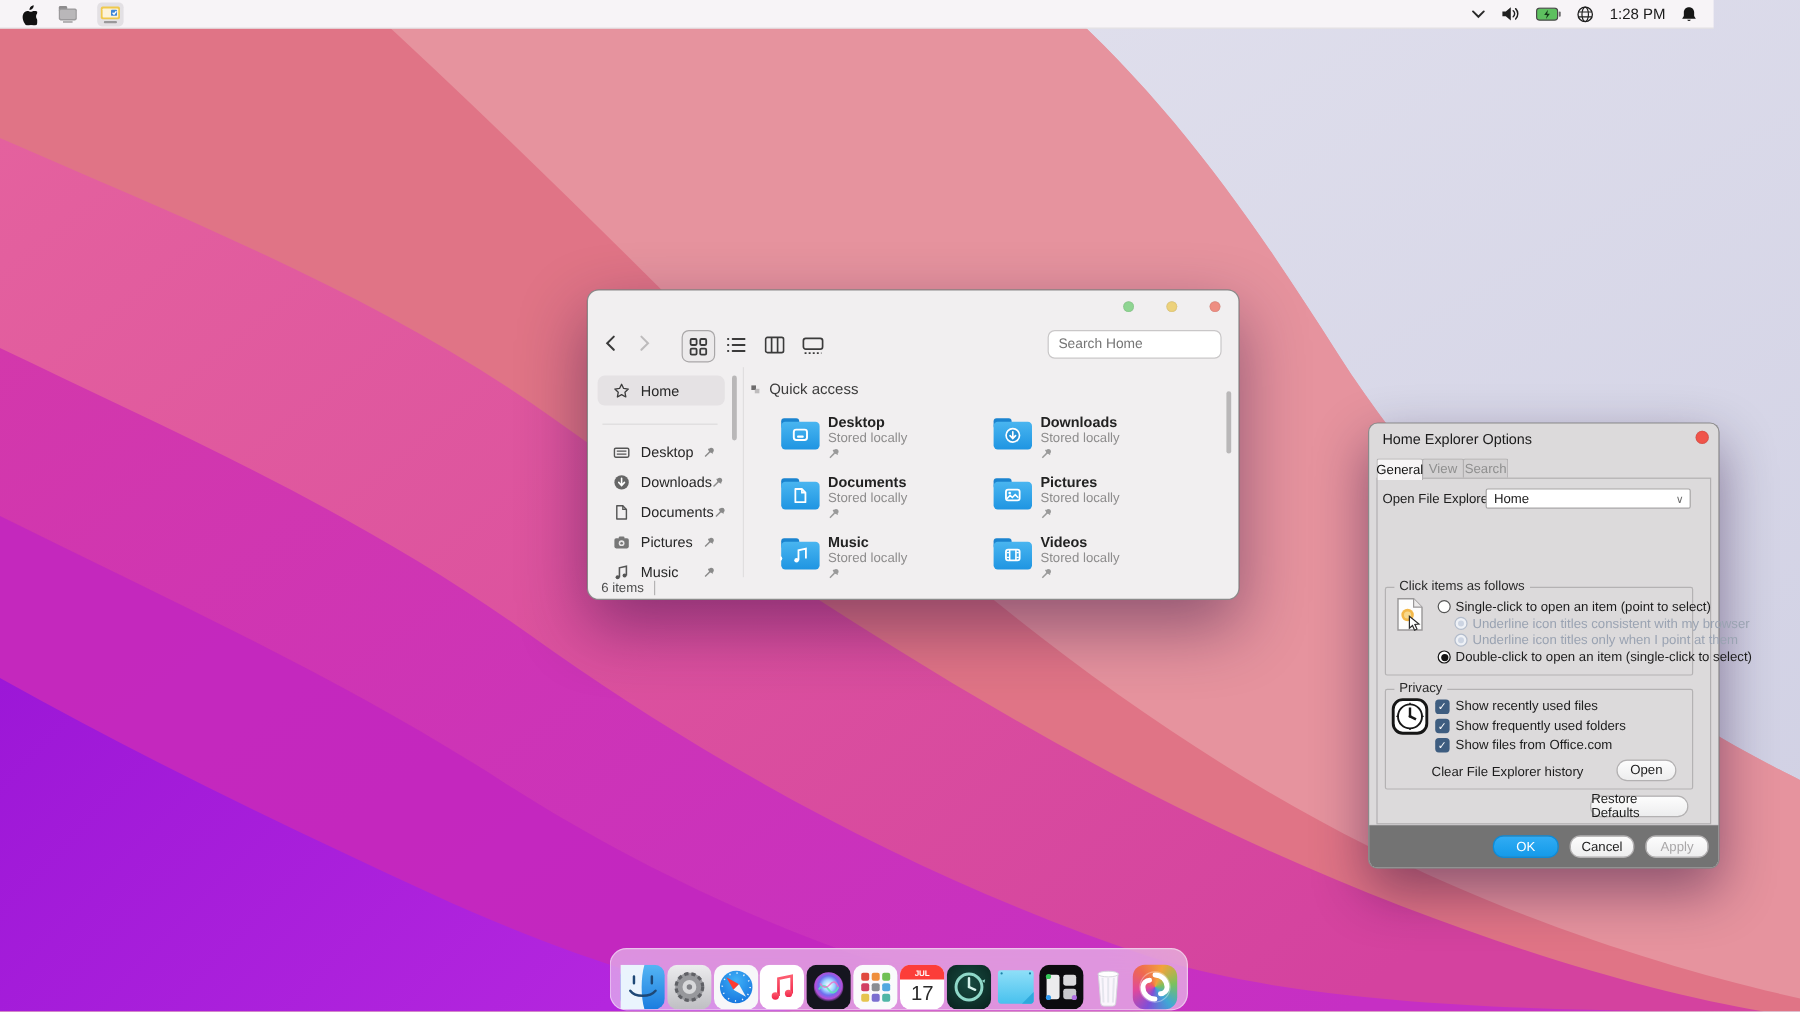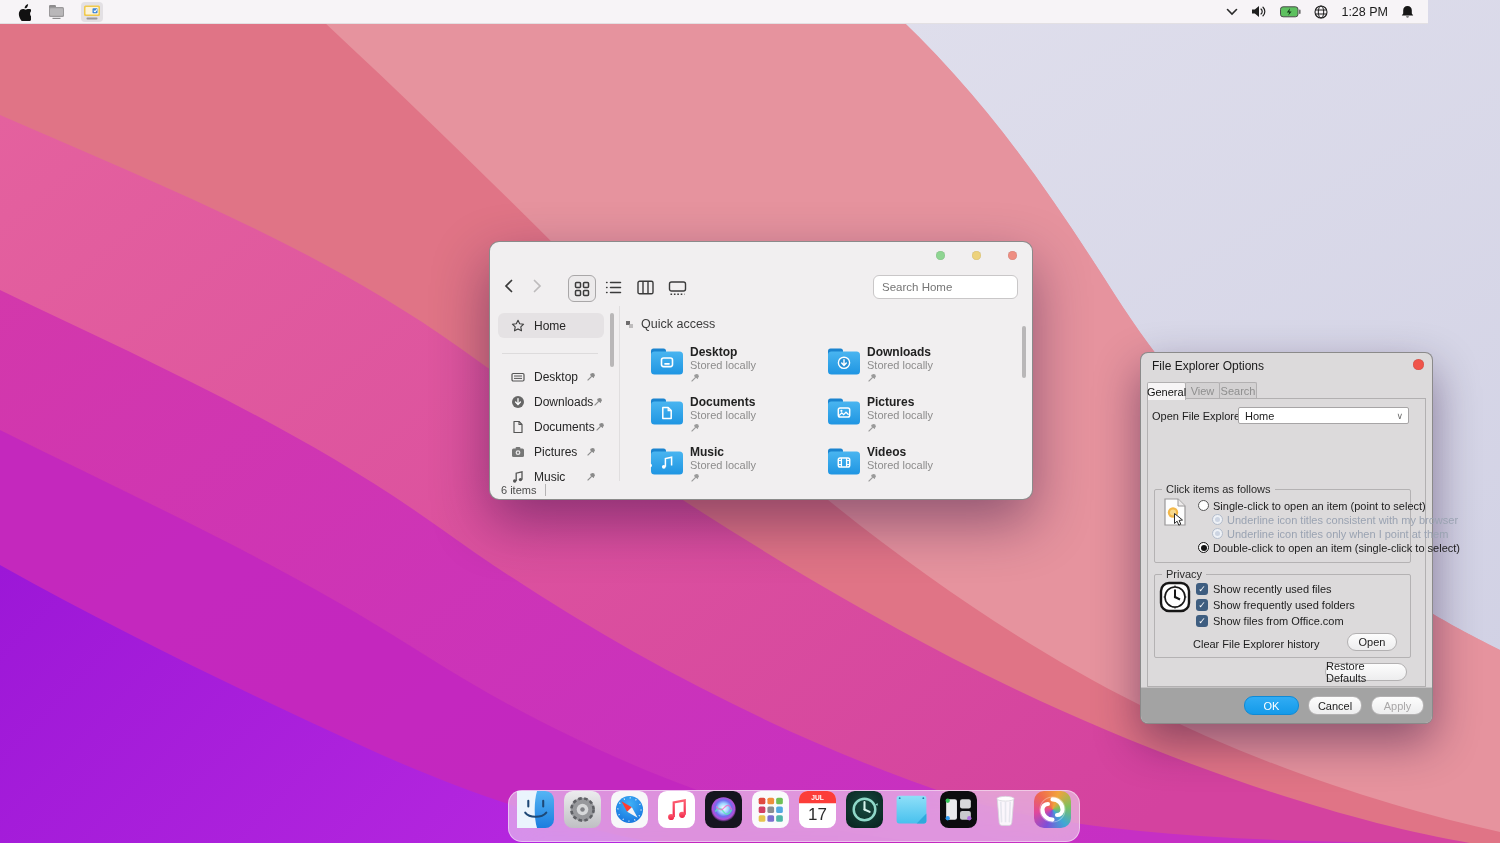--- a/index.html
+++ b/index.html
@@ -54,27 +54,27 @@
   .rad.sel{border:1.5px solid #141414;}
   .rad.sel::after{content:"";position:absolute;left:1.5px;top:1.5px;right:1.5px;bottom:1.5px;border-radius:50%;background:#141414;}
   .rad.dis{border-color:#b3bccb;background:#eef1f6;}
   .rad.dis::after{content:"";position:absolute;left:2px;top:2px;right:2px;bottom:2px;border-radius:50%;background:#ccd4e2;}
   .dlbl{position:absolute;font-size:11px;color:#1c1c1c;white-space:nowrap;}
   .dlbl.dim{color:#9aa3b2;}
   .chk{position:absolute;width:12px;height:12px;border-radius:3px;background:#3e5d80;color:#fff;font-size:9px;line-height:12px;text-align:center;}
   .btn{position:absolute;border:1px solid #b3b1b2;border-radius:9px;background:linear-gradient(#fdfdfd,#ededee);font-size:11px;color:#1c1c1c;display:flex;align-items:center;justify-content:center;box-sizing:border-box;font-family:"Liberation Sans",sans-serif;}
   .btn.primary{background:linear-gradient(#31acf4,#149ae9);border-color:#0f8ad6;color:#fff;}
   .btn.disabled{color:#a9a7a8;}
-  #dlg-bottom{position:absolute;left:0;top:334px;width:100%;height:35px;background:#a3a3a3;border-top:1px solid #c3c1c2;border-radius:0 0 7px 7px;text-decoration:underline;}
+  #dlg-bottom{position:absolute;left:0;top:334px;width:100%;height:35px;background:#737373;border-top:1px solid #c3c1c2;border-radius:0 0 7px 7px;text-decoration:underline;}
   .ddown{position:absolute;left:97px;top:54px;width:171px;height:17px;background:#fff;border:1px solid #a7a5a6;border-radius:2px;box-sizing:border-box;display:flex;align-items:center;font-size:11px;color:#1c1c1c;}
   .ddown .val{margin-left:6px;}
   .ddown .chev{margin-left:auto;margin-right:5px;color:#6a6a6a;font-size:9px;}
 
   
-  #dock{position:absolute;left:508px;top:790px;width:572px;height:52px;border-radius:14px;background:rgba(242,233,246,.55);border:1px solid rgba(255,255,255,.45);backdrop-filter:blur(18px);display:flex;align-items:flex-start;justify-content:space-between;padding:0 8px;box-sizing:border-box;z-index:40;}
+  #dock{position:absolute;left:508px;top:790px;width:482px;height:52px;border-radius:14px;background:rgba(242,233,246,.55);border:1px solid rgba(255,255,255,.45);backdrop-filter:blur(18px);display:flex;align-items:flex-end;justify-content:space-between;padding:0 8px;box-sizing:border-box;z-index:40;}
   .dk{width:37px;height:37px;border-radius:9px;position:relative;flex:none;}
 </style>
 </head>
 <body>
 
 <div id="screen">
 
   <svg class="abs" width="1500" height="843" viewBox="0 0 1500 843" preserveAspectRatio="none" style="left:0;top:0;">
     <defs>
       <linearGradient id="gLav" x1="0" y1="0" x2="1" y2="1">
@@ -450,21 +450,21 @@
         </span>
     </div>
 
     <div id="exp-status">
       <span>6 items</span>
       <span class="stat-div"></span>
     </div>
   </div>
 
   <div id="dialog">
-    <span id="dlg-title">File Explorer Options</span>
+    <span id="dlg-title">Home Explorer Options</span>
     <span id="dlg-close" style="background:#f0544a;box-shadow:inset 0 0 1px rgba(0,0,0,.35);"></span>
 
     <span class="tab active" style="left:6px;width:37px;">General</span>
     <span class="tab inactive" style="left:44px;width:33px;">View</span>
     <span class="tab inactive" style="left:78px;width:36px;">Search</span>
 
     <div id="dlg-panel"></div>
 
     <span class="dlbl" style="left:11px;top:57px;">Open File Explorer to:</span>
     <div class="ddown">

